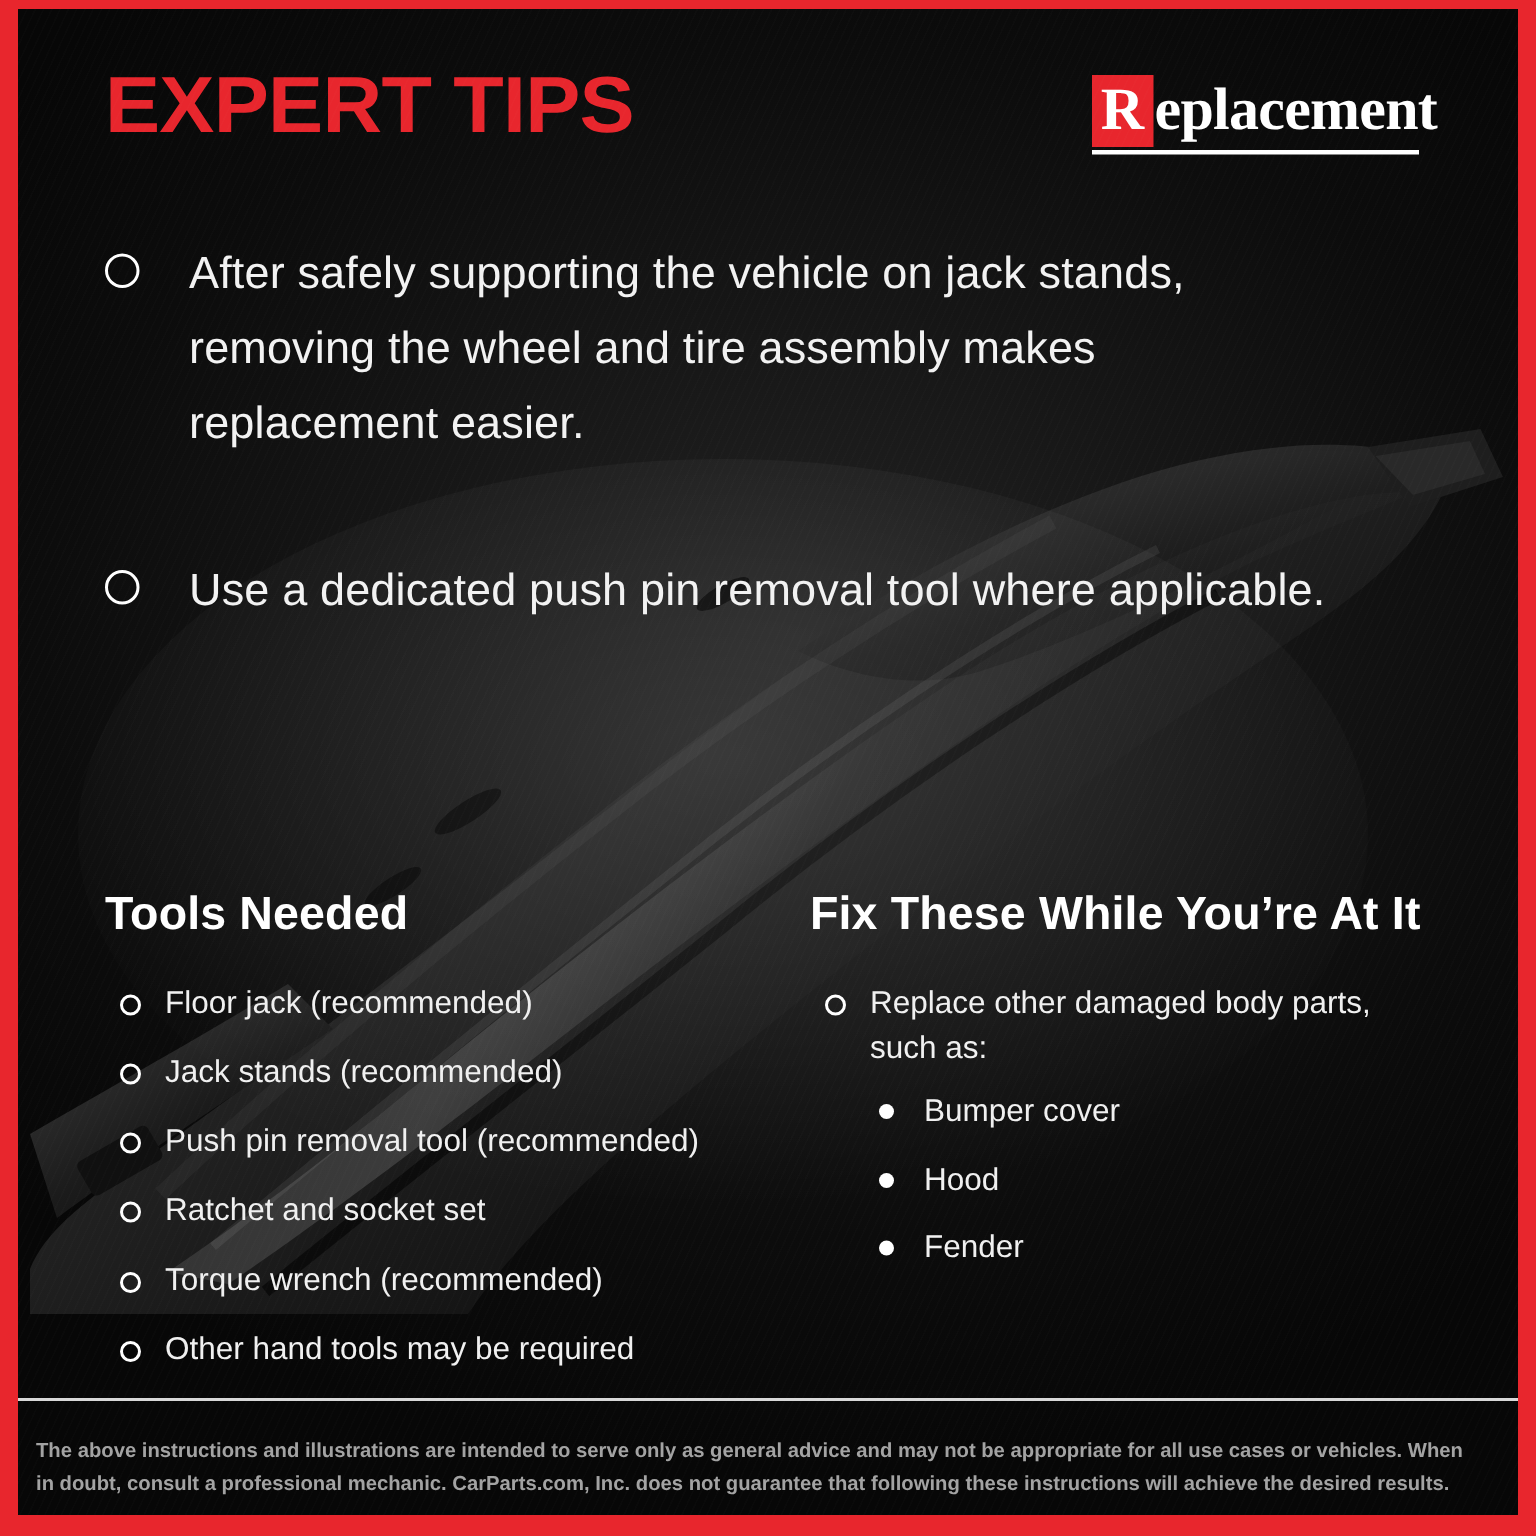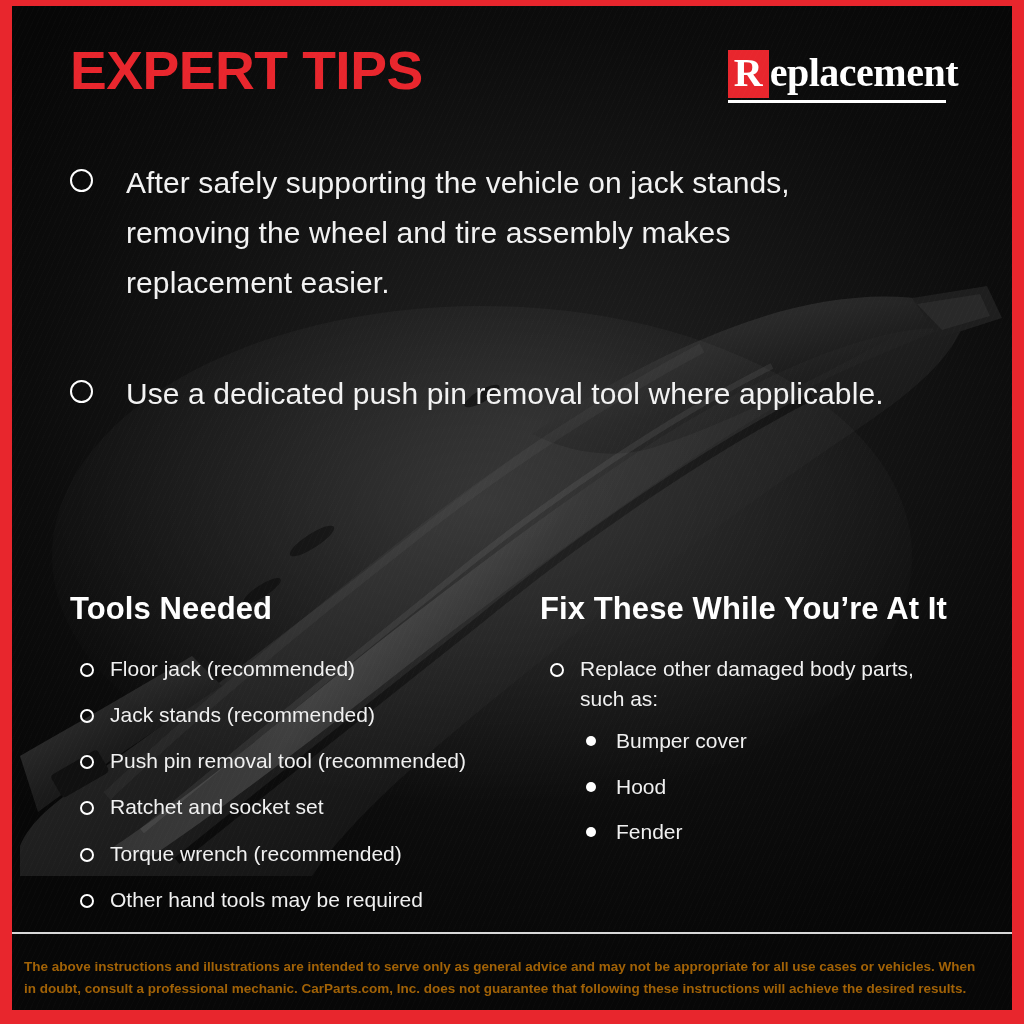--- a/index.html
+++ b/index.html
@@ -211,21 +211,21 @@
     right: 12px;
     bottom: 90px;
     height: 2px;
     background: #d8d8d8;
   }
   .footer {
     position: absolute;
     left: 24px;
     right: 36px;
     bottom: 24px;
-    color: #a16207;
+    color: #a3a3a3;
     font-size: 13.5px;
     font-weight: bold;
     line-height: 1.62;
   }
 </style>
 </head>
 <body>
 
 <div id="page">
 

